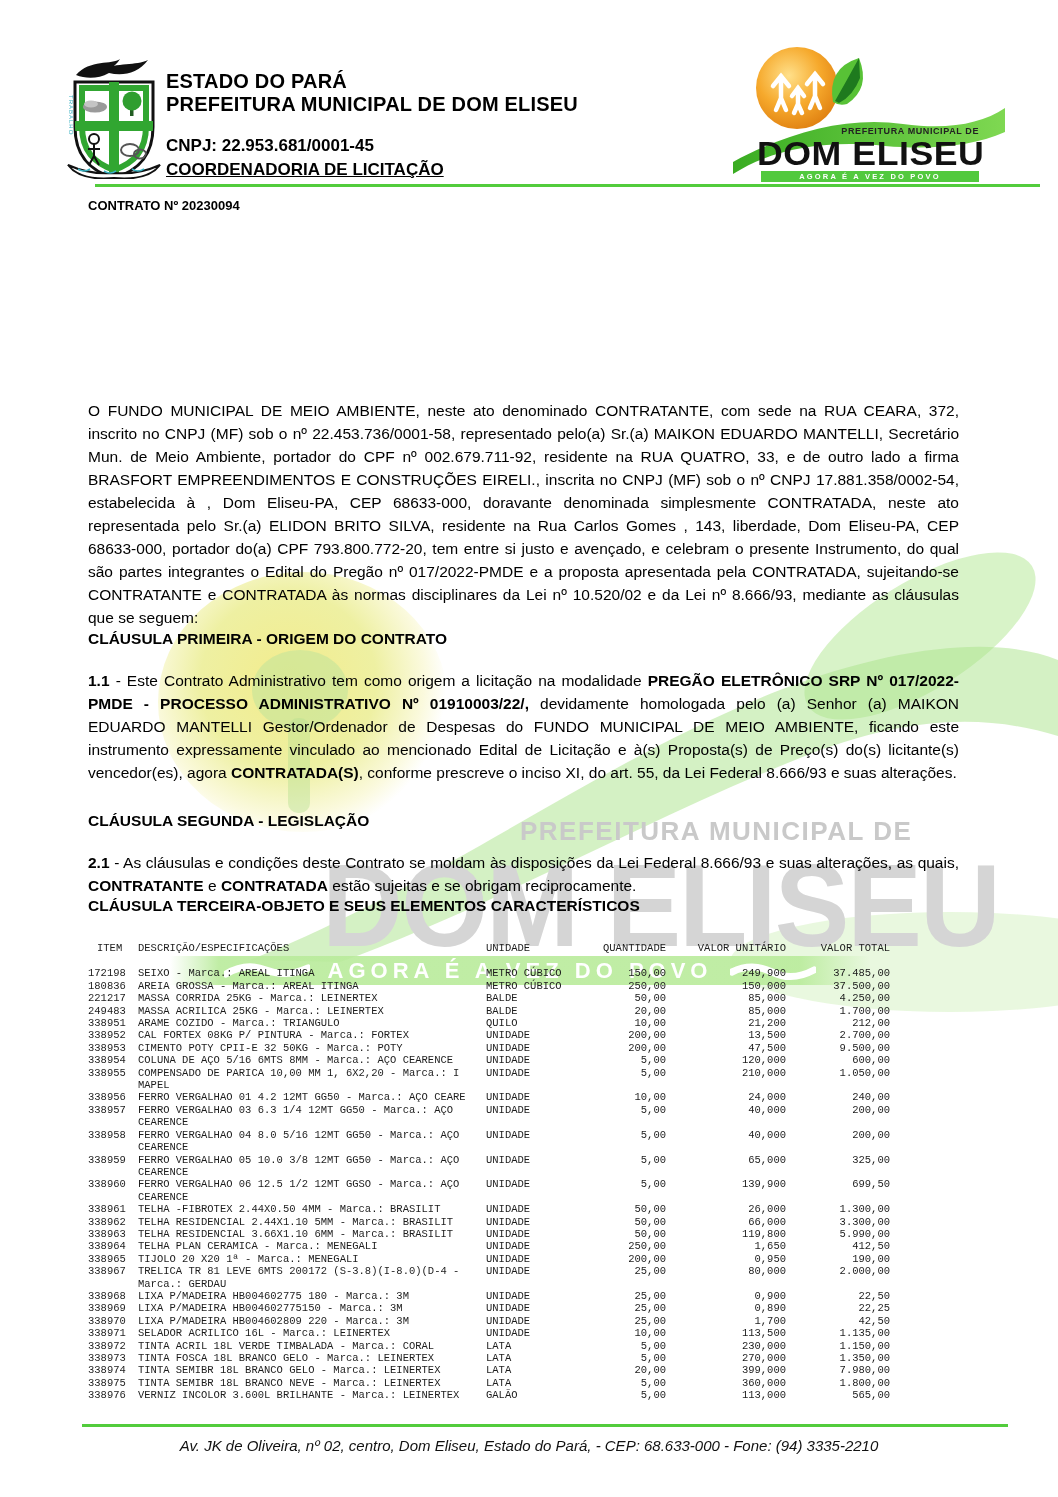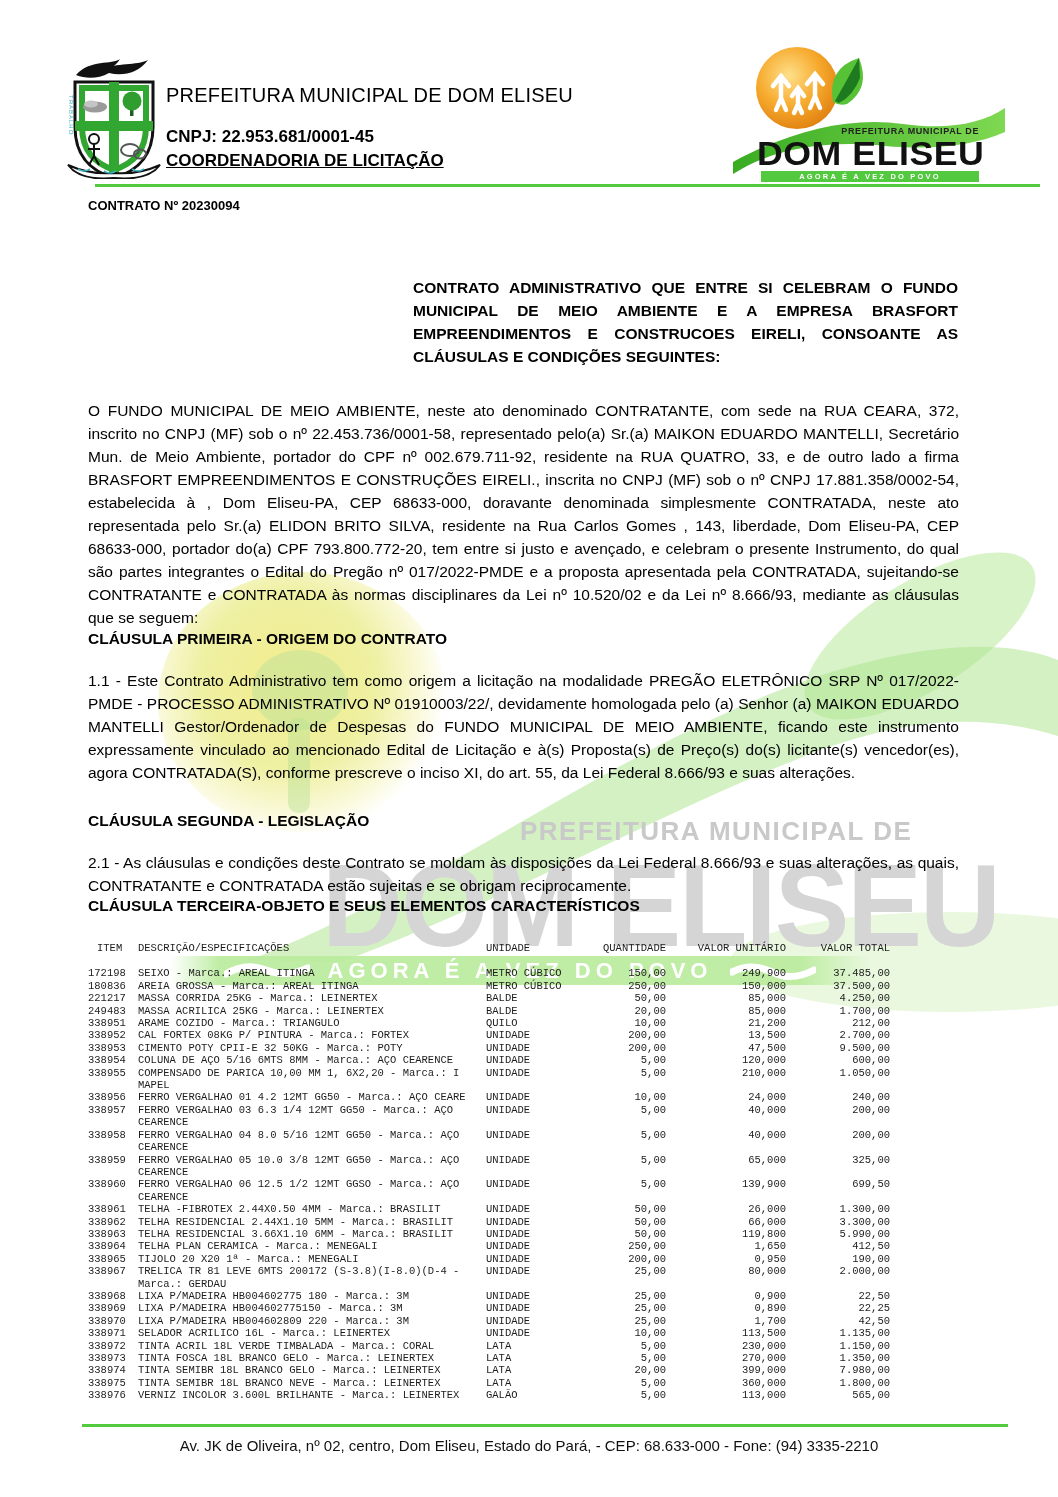--- a/index.html
+++ b/index.html
@@ -12,56 +12,56 @@
   .wm-svg{position:absolute;inset:0;}
   .wm-caption{position:absolute;left:520px;top:816px;font-size:26px;font-weight:bold;color:#c9c9c9;letter-spacing:1.5px;white-space:nowrap;}
   .wm-name{position:absolute;left:322px;top:838px;font-size:112px;font-weight:bold;color:#d5d5d5;letter-spacing:-2px;white-space:nowrap;transform:scaleY(1.05);transform-origin:top left;}
   .wm-band{position:absolute;left:170px;top:956px;width:700px;height:29px;display:flex;align-items:center;justify-content:center;gap:18px;
     background:linear-gradient(to right, rgba(185,235,155,0) 0%, rgba(185,235,155,0.9) 7%, rgba(185,235,155,0.9) 90%, rgba(185,235,155,0) 100%);}
   .wm-band span{font-size:22px;font-weight:bold;color:#fff;letter-spacing:5px;white-space:nowrap;}
   
   .crest{position:absolute;left:60px;top:55px;width:108px;height:124px;}
   .hlines{position:absolute;left:166px;top:70px;width:560px;}
   .hl1{font-size:20px;font-weight:bold;letter-spacing:0.2px;}
-  .hl2{font-size:20px;font-weight:normal;margin-top:14px;letter-spacing:0.2px;}
+  .hl2{font-size:20px;font-weight:bold;margin-top:0;letter-spacing:0.2px;}
   .hl3{font-size:17px;font-weight:bold;margin-top:20px;}
   .hl4{font-size:17px;font-weight:bold;margin-top:4px;text-decoration:underline;}
   .logo{position:absolute;left:733px;top:40px;width:272px;height:142px;}
   .logo svg{position:absolute;inset:0;}
   .logo-caption{position:absolute;right:26px;top:86px;font-size:9px;font-weight:bold;color:#222;letter-spacing:0.6px;white-space:nowrap;}
   .logo-name{position:absolute;left:24px;top:94px;font-size:34px;font-weight:bold;color:#111;letter-spacing:0.5px;white-space:nowrap;transform:scaleX(1.05);transform-origin:left;}
   .logo-bar{position:absolute;left:28px;top:131px;width:218px;height:11px;background:#52c93e;display:flex;align-items:center;justify-content:center;}
   .logo-bar span{font-size:7.5px;font-weight:bold;color:#fff;letter-spacing:2.2px;white-space:nowrap;}
   .rule{position:absolute;height:3px;background:#52cc3c;z-index:2;}
   .rule-top{left:95px;top:184px;width:945px;}
   .rule-bottom{left:82px;top:1424px;width:926px;}
   
   .z{position:absolute;z-index:2;}
   .doc{font-size:15.5px;line-height:23px;text-align:justify;}
-  .b{font-weight:normal;margin-top:16px;}
+  .b{font-weight:bold;margin-top:16px;}
   .contract-number{left:88px;top:198px;font-size:13px;font-weight:bold;}
   .preamble{left:413px;top:260px;width:545px;font-weight:bold;}
   .intro{left:88px;top:383px;width:871px;}
   .c1h{left:88px;top:630px;font-size:15.5px;font-weight:bold;text-align:center;}
   .c1b{left:88px;top:653px;width:871px;}
   .c2h{left:88px;top:812px;font-size:15.5px;font-weight:bold;}
   .c2b{left:88px;top:835px;width:871px;}
   .c3h{left:88px;top:897px;font-size:15.5px;font-weight:bold;}
   
   .tbl{position:absolute;left:88px;top:942px;width:815px;z-index:2;
        font-family:"Liberation Mono","DejaVu Sans Mono",monospace;font-size:10.5px;line-height:12.4px;color:#1c1c1c;}
   .tr{display:grid;grid-template-columns:50px 348px 90px 90px 120px 104px;}
   .tr-head{margin-bottom:13px;}
   .c{white-space:nowrap;}
   .c-desc{white-space:normal;}
   .c-desc .d2{display:block;}
   .c-qty,.c-up,.c-tot{text-align:right;}
   .tr-head .c-item{padding-left:9px;}
   
-  .footer{left:0;right:0;top:1437px;text-align:center;font-size:15px;color:#111;}
+  .footer{left:0;right:0;top:1437px;text-align:center;font-size:15px;color:#111;font-style:italic;}
 </style>
 </head>
 <body>
 
 <div class="page">
 
   <div class="wm">
     <div class="wm-ball"></div>
     <svg class="wm-svg" width="1058" height="1497" viewBox="0 0 1058 1497">
       <ellipse cx="300" cy="690" rx="48" ry="40" fill="#bfe49a" opacity="0.55"></ellipse>
@@ -101,20 +101,21 @@
       <path d="M 34 89 L 34 101 M 28 94 L 40 94 M 34 101 L 29 110 M 34 101 L 39 110" stroke="#111" stroke-width="2" fill="none"></path>
       <ellipse cx="70" cy="95" rx="9" ry="6" fill="none" stroke="#555" stroke-width="2"></ellipse>
       <ellipse cx="80" cy="99" rx="6" ry="4.5" fill="none" stroke="#555" stroke-width="2"></ellipse>
     </g>
     <text x="11" y="40" font-size="6" fill="#3bb3c3" writing-mode="tb" letter-spacing="1">TRABALHO</text>
     <path d="M 8 110 Q 30 120 54 118 Q 78 120 100 110 Q 88 126 54 123 Q 20 126 8 110 Z" fill="#fff" stroke="#111" stroke-width="2"></path>
     <path d="M 18 114 q 6 4 12 0 M 44 116 q 6 4 12 0 M 72 114 q 6 4 12 0" stroke="#3bb3c3" stroke-width="1.6" fill="none"></path>
   </svg>
 
   <div class="hlines">
+    <div class="hl1">ESTADO DO PARÁ</div>
     <div class="hl2">PREFEITURA MUNICIPAL DE DOM ELISEU</div>
     <div class="hl3">CNPJ: 22.953.681/0001-45</div>
     <div class="hl4">COORDENADORIA DE LICITAÇÃO</div>
   </div>
 
   <div class="logo">
     <svg viewBox="0 0 272 142">
       <defs>
         <radialGradient id="ball" cx="40%" cy="35%" r="70%">
           <stop offset="0%" stop-color="#ffe08a"></stop>
@@ -140,21 +141,20 @@
     <div class="logo-name">DOM ELISEU</div>
     <div class="logo-bar">
       <span>AGORA É A VEZ DO POVO</span>
     </div>
   </div>
 
   <div class="rule rule-top"></div>
 
   <div class="z contract-number">CONTRATO Nº 20230094</div>
 
-  <p class="z doc preamble">CONTRATO ADMINISTRATIVO QUE ENTRE SI CELEBRAM O FUNDO MUNICIPAL DE MEIO AMBIENTE E A EMPRESA BRASFORT EMPREENDIMENTOS E CONSTRUCOES EIRELI, CONSOANTE AS CLÁUSULAS E CONDIÇÕES SEGUINTES:</p>
 
   <p class="z doc intro">O FUNDO MUNICIPAL DE MEIO AMBIENTE, neste ato denominado CONTRATANTE, com sede na RUA CEARA, 372, inscrito no CNPJ (MF) sob o nº 22.453.736/0001-58, representado pelo(a) Sr.(a) MAIKON EDUARDO MANTELLI, Secretário Mun. de Meio Ambiente, portador do CPF nº 002.679.711-92, residente na RUA QUATRO, 33, e de outro lado a firma BRASFORT EMPREENDIMENTOS E CONSTRUÇÕES EIRELI., inscrita no CNPJ (MF) sob o nº CNPJ 17.881.358/0002-54, estabelecida à , Dom Eliseu-PA, CEP 68633-000, doravante denominada simplesmente CONTRATADA, neste ato representada pelo Sr.(a) ELIDON BRITO SILVA, residente na Rua Carlos Gomes , 143, liberdade, Dom Eliseu-PA, CEP 68633-000, portador do(a) CPF 793.800.772-20, tem entre si justo e avençado, e celebram o presente Instrumento, do qual são partes integrantes o Edital do Pregão nº 017/2022-PMDE e a proposta apresentada pela CONTRATADA, sujeitando-se CONTRATANTE e CONTRATADA às normas disciplinares da Lei nº 10.520/02 e da Lei nº 8.666/93, mediante as cláusulas que se seguem:</p>
 
   <div class="z c1h">CLÁUSULA PRIMEIRA - ORIGEM DO CONTRATO</div>
   <p class="z doc c1b"><span class="b">1.1</span><span> - Este Contrato Administrativo tem como origem a licitação na modalidade </span><span class="b">PREGÃO ELETRÔNICO SRP Nº 017/2022-PMDE - PROCESSO ADMINISTRATIVO Nº 01910003/22/,</span><span> devidamente homologada pelo (a) Senhor (a) MAIKON EDUARDO MANTELLI Gestor/Ordenador de Despesas do FUNDO MUNICIPAL DE MEIO AMBIENTE, ficando este instrumento expressamente vinculado ao mencionado Edital de Licitação e à(s) Proposta(s) de Preço(s) do(s) licitante(s) vencedor(es), agora </span><span class="b">CONTRATADA(S)</span><span>, conforme prescreve o inciso XI, do art. 55, da Lei Federal 8.666/93 e suas alterações.</span></p>
 
   <div class="z c2h">CLÁUSULA SEGUNDA - LEGISLAÇÃO</div>
   <p class="z doc c2b"><span class="b">2.1</span><span> - As cláusulas e condições deste Contrato se moldam às disposições da Lei Federal 8.666/93 e suas alterações, as quais, </span><span class="b">CONTRATANTE</span><span> e </span><span class="b">CONTRATADA</span><span> estão sujeitas e se obrigam reciprocamente.</span></p>
 
   <div class="z c3h">CLÁUSULA TERCEIRA-OBJETO E SEUS ELEMENTOS CARACTERÍSTICOS</div>

